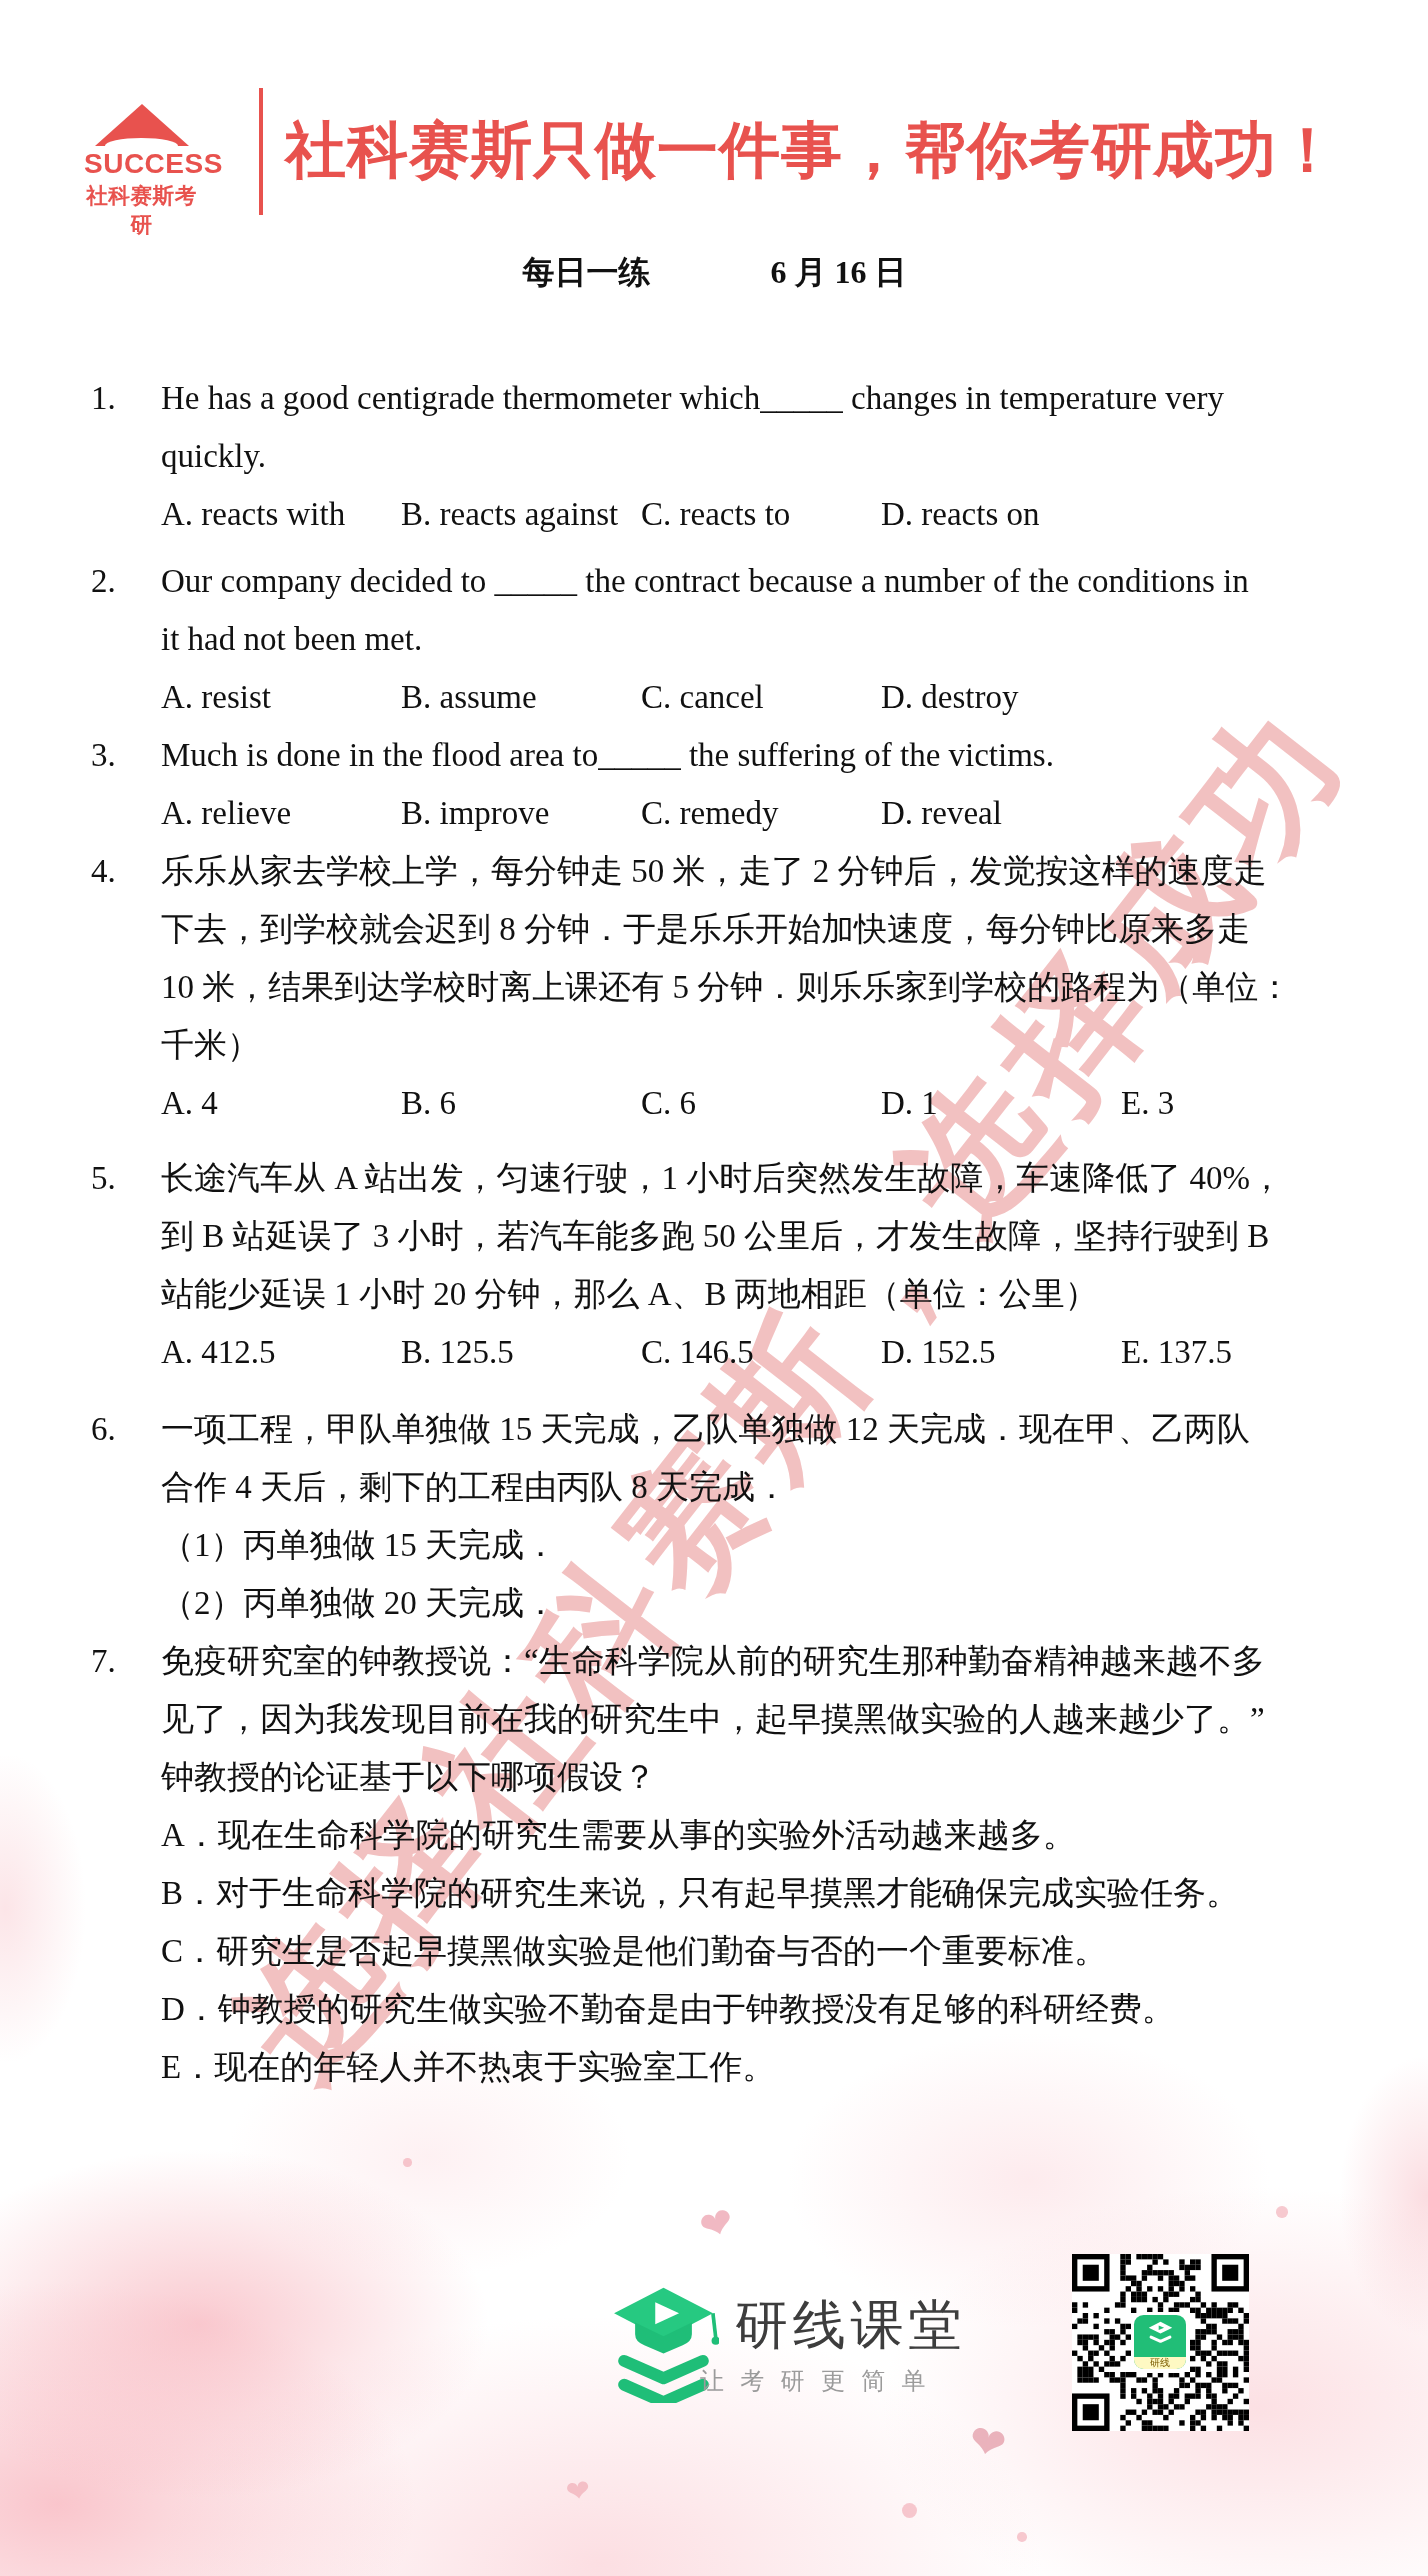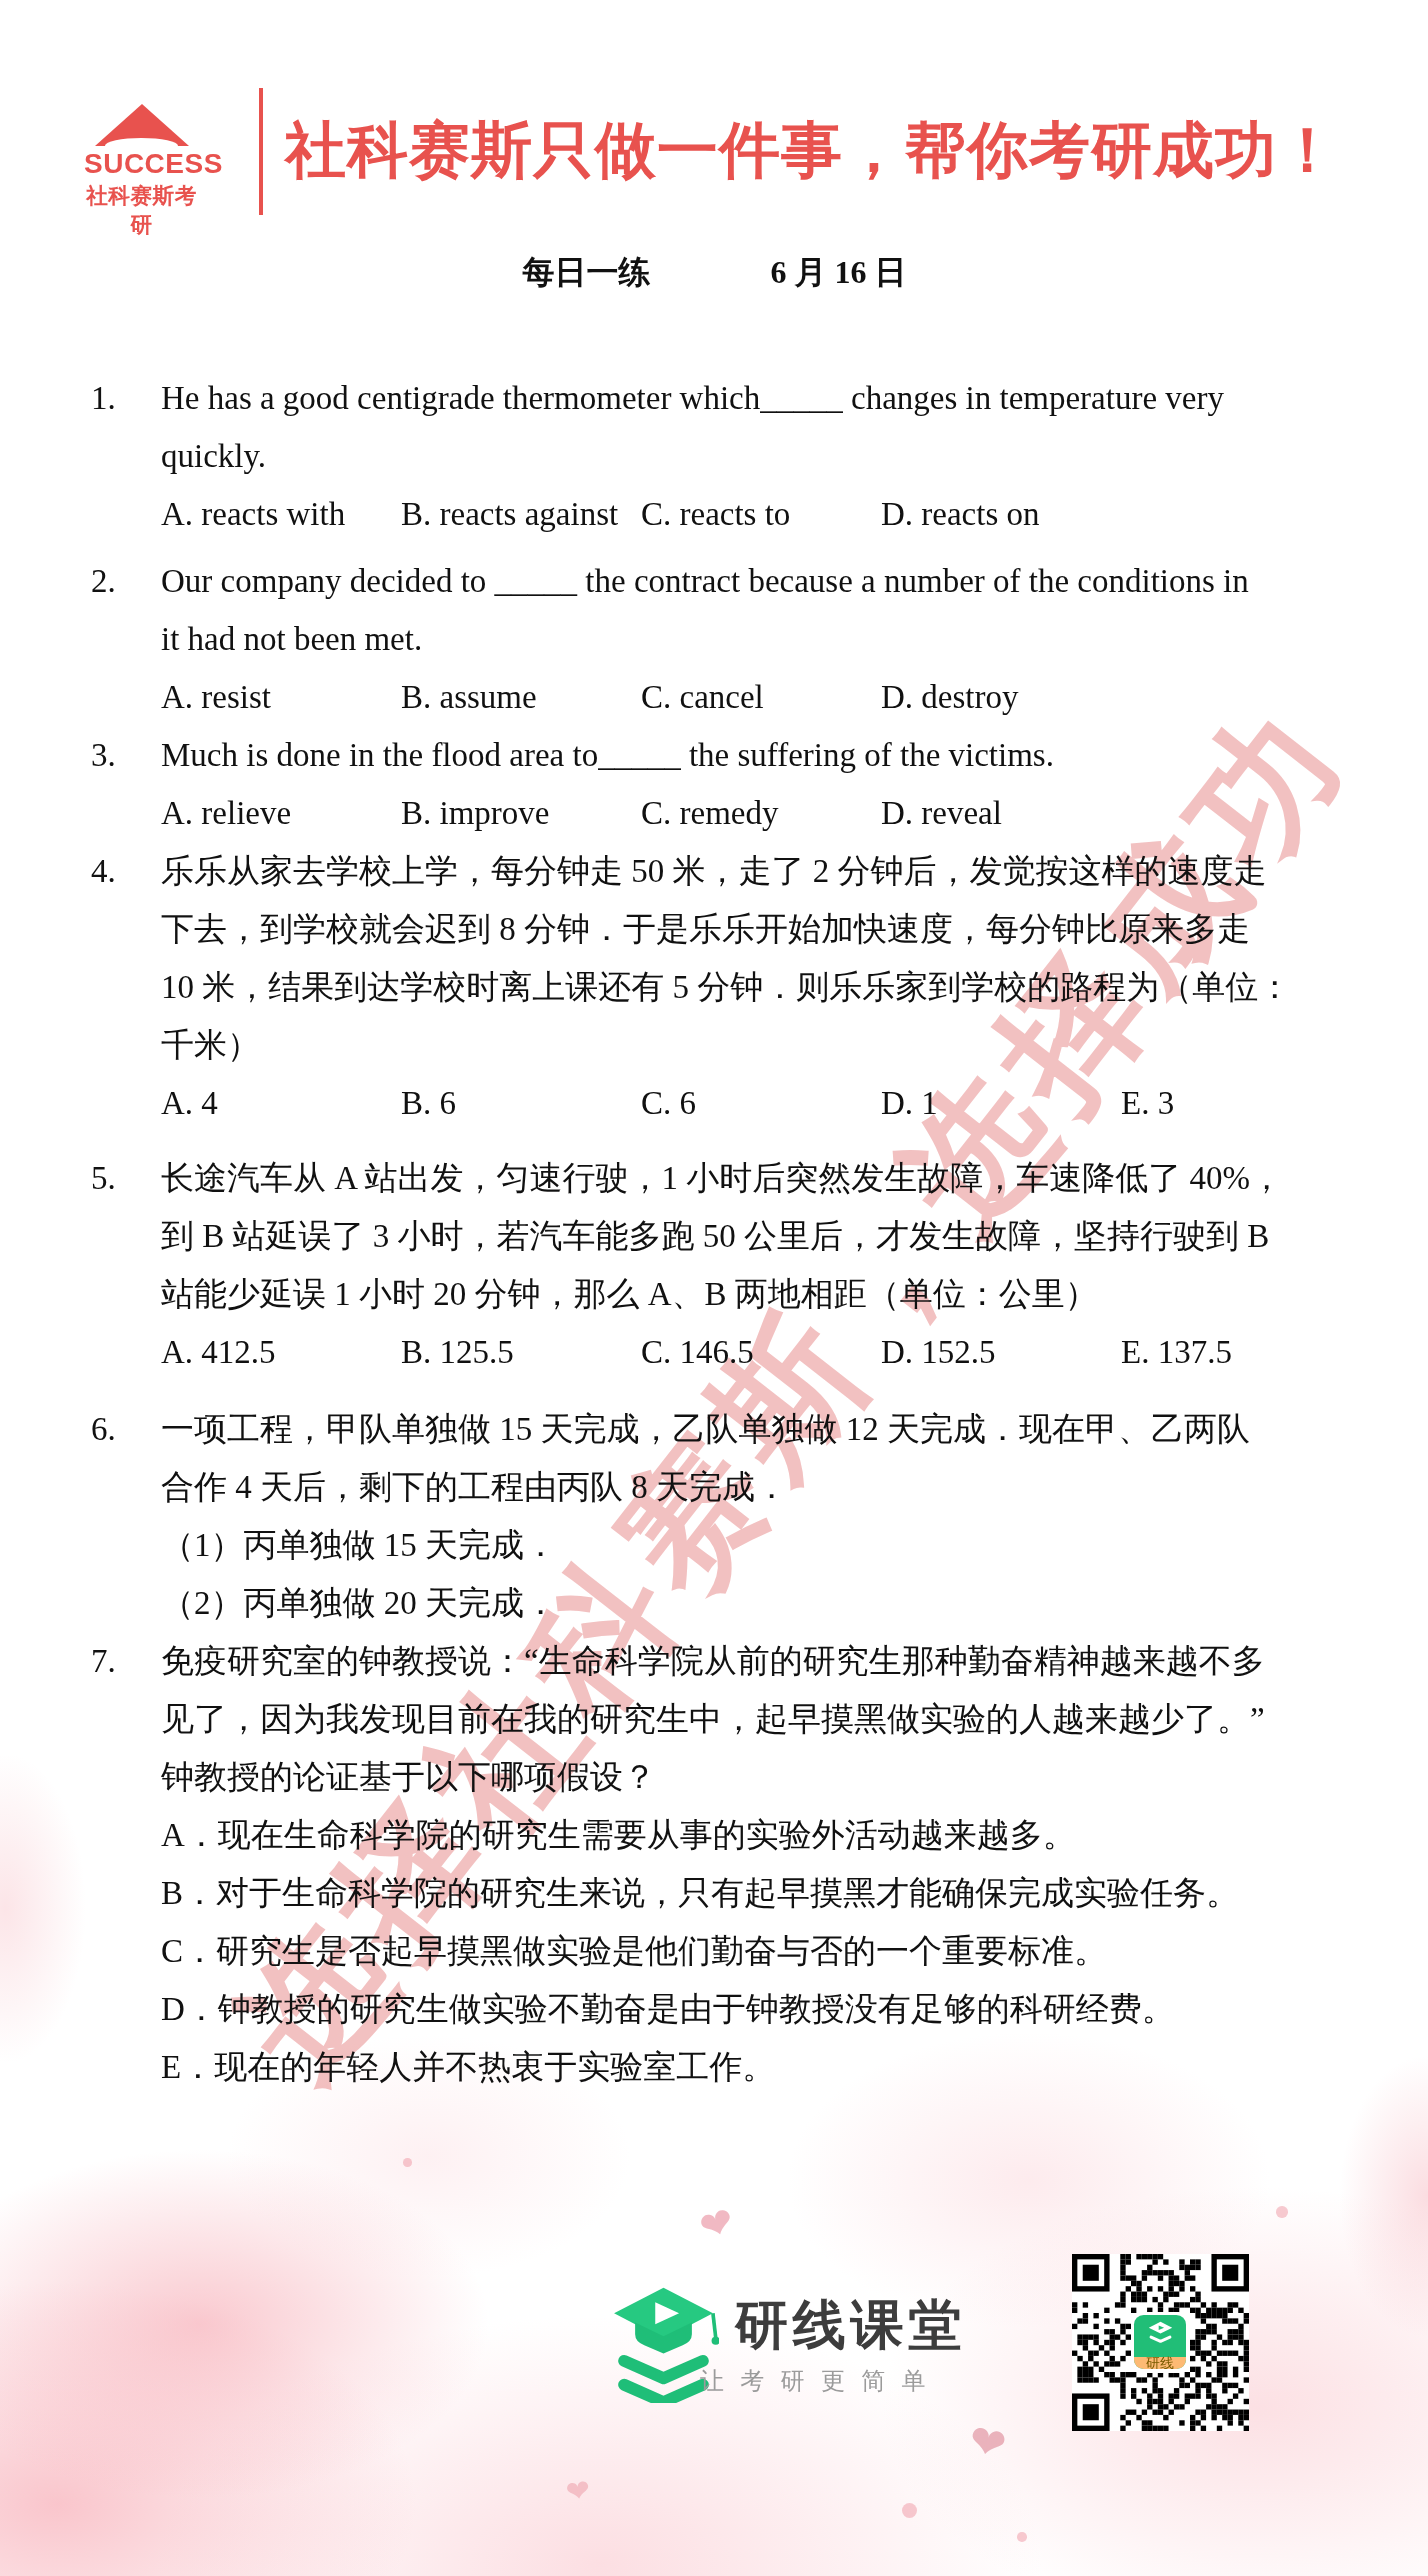--- a/index.html
+++ b/index.html
@@ -70,33 +70,33 @@
   .qnum{width:70px;flex:none;line-height:58px;}
   .qbody{flex:1;min-width:0;}
   .qline{line-height:58px;}
   .qopts{display:flex;line-height:58px;}
   .opt{min-width:240px;white-space:nowrap;}
   .opt:last-child{min-width:0;}
   
   .footer-logo{position:absolute;left:608px;top:2284px;width:111px;height:119px;z-index:2;}
   .footer-brand{position:absolute;left:735px;top:2290px;z-index:2;
     font-family:"Liberation Sans","DejaVu Sans",sans-serif;
-    font-size:53px;font-weight:700;color:#3d3d3d;letter-spacing:4.8px;white-space:nowrap;}
+    font-size:53px;font-weight:400;color:#3d3d3d;letter-spacing:4.8px;white-space:nowrap;}
   .footer-slogan{position:absolute;left:700px;top:2365px;z-index:2;
     font-family:"Liberation Sans","DejaVu Sans",sans-serif;
     font-size:24px;color:#9b9b9b;letter-spacing:16.3px;white-space:nowrap;}
   .qr{position:absolute;left:1072px;top:2254px;width:177px;height:177px;z-index:2;background:#fff;}
   .qr svg{display:block;}
   .qr-center{position:absolute;left:50%;top:50%;width:59px;height:61px;margin:-31px 0 0 -30px;
     background:#fff;border-radius:11.5px;display:flex;align-items:center;justify-content:center;}
   .qr-app{width:52px;height:54px;background:var(--green);border-radius:9.6px;
     display:flex;flex-direction:column;align-items:center;justify-content:flex-start;overflow:hidden;}
   .qr-app svg{margin-top:4.8px;}
-  .qr-app-label{width:100%;height:12.5px;background:#fdba74;color:#7a5b00;
-    font-family:"Liberation Sans","DejaVu Sans",sans-serif;font-size:14px;line-height:12.5px;text-align:center;}
+  .qr-app-label{width:100%;height:12.5px;background:#fef9c3;color:#7a5b00;
+    font-family:"Liberation Sans","DejaVu Sans",sans-serif;font-size:10px;line-height:12.5px;text-align:center;}
 </style>
 </head>
 <body>
 
 <div class="page">
 
   <div class="watercolor-bottom"></div>
   <div class="blob-left"></div>
   <div class="blob-right"></div>
   <div class="heart" style="left:700px;top:2201px;font-size:40px;transform:rotate(-18deg);">❤</div>

